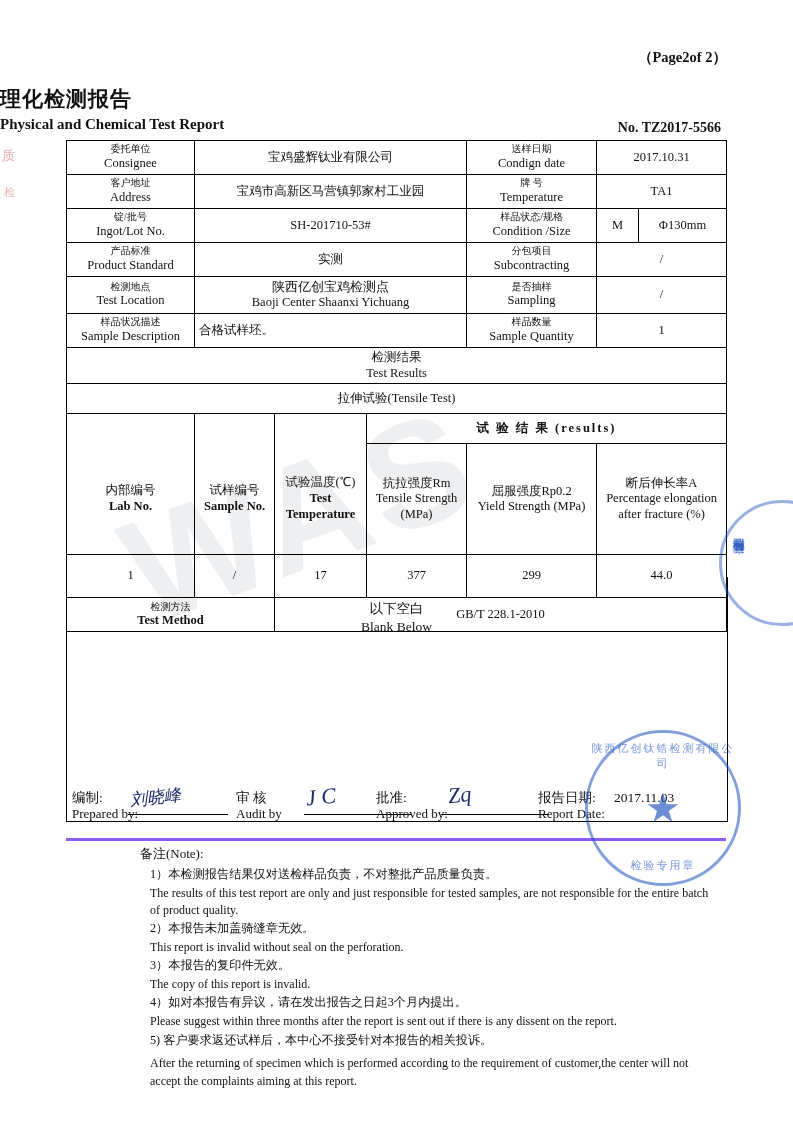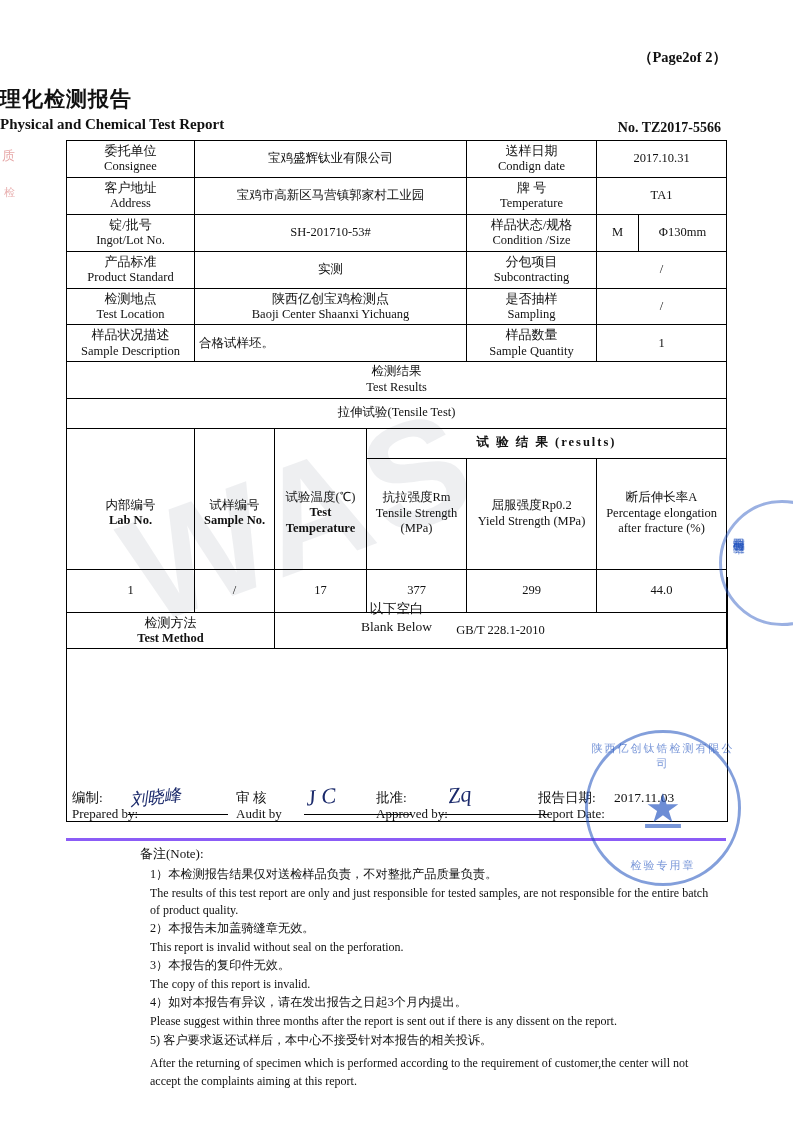--- a/index.html
+++ b/index.html
@@ -40,21 +40,20 @@
   }
 
   
   .stamp {
     position: absolute;
     border-radius: 50%;
     border: 3px solid rgba(30,80,190,0.55);
     color: rgba(30,80,190,0.6);
     font-family: "Liberation Sans", sans-serif;
     pointer-events: none;
-    text-decoration: underline;
   }
   .stamp-round {
     width: 150px;
     height: 150px;
     left: 585px;
     top: 730px;
     display: flex;
     align-items: center;
     justify-content: center;
   }
@@ -160,21 +159,21 @@
     border: 1px solid #000;
     padding: 2px 4px;
     font-size: 12.5px;
     vertical-align: middle;
     text-align: center;
     line-height: 1.25;
   }
   .lbl {
     line-height: 1.2;
   }
-  .lbl .cn { font-size: 13px; display:block; }
+  .lbl .cn { font-size: 10px; display:block; }
   .lbl .en { font-size: 12.5px; display:block; }
   .val { font-size: 13px; }
   .val .cn { font-size: 13px; display:block;}
   .val .en { font-size: 12.5px; display:block;}
   .h34 { height: 34px; }
   .h30 { height: 30px; }
 
   
   .band {
     line-height: 1.2;

